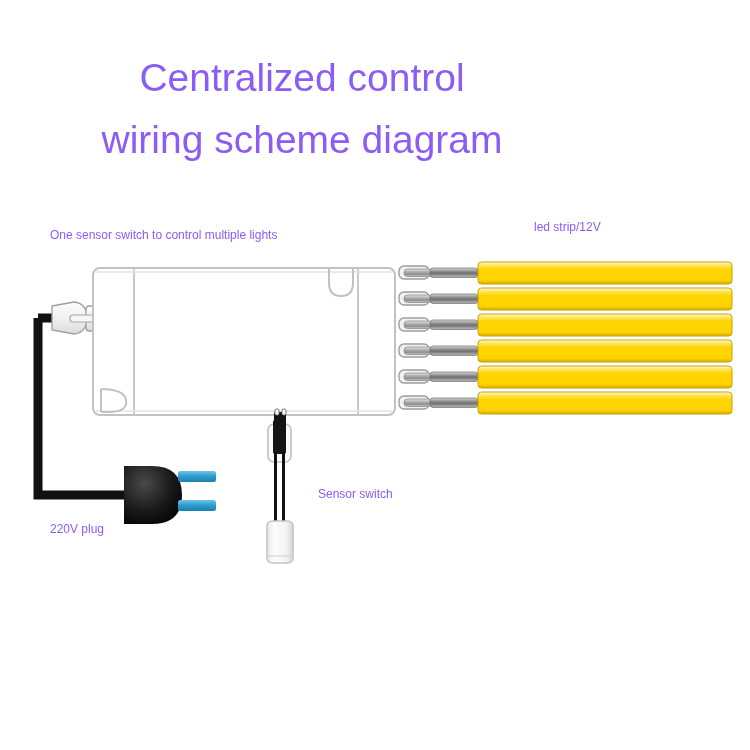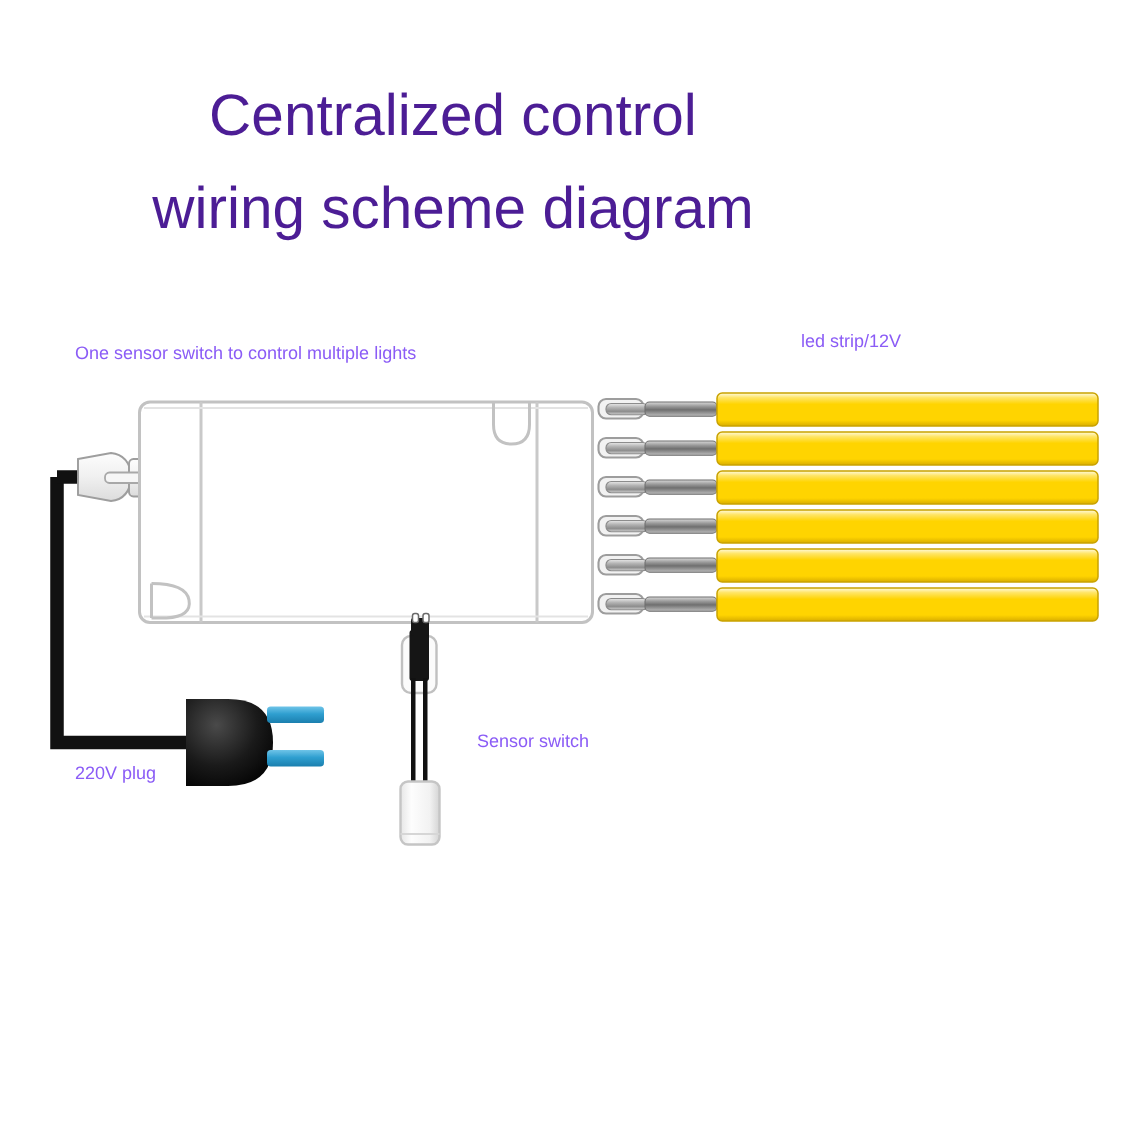--- a/index.html
+++ b/index.html
@@ -24,38 +24,38 @@
 
   
   .title-line {
     position: absolute;
     left: 0;
     width: 604px;
     text-align: center;
     font-size: 39px;
     font-weight: 400;
     letter-spacing: 0px;
-    color: #4c1d95;
+    color: #8b5cf6;
     white-space: nowrap;
   }
   #title-1 { top: 56px; }
   #title-2 { top: 118px; }
 
   
   .callout {
     position: absolute;
     font-size: 12px;
     font-weight: 400;
     color: #8b5cf6;
     white-space: nowrap;
   }
   #label-multi-lights { left: 50px;  top: 228px; }
   #label-led-strip    { left: 534px; top: 220px; }
   #label-sensor       { left: 318px; top: 487px; }
-  #label-plug         { left: 50px;  top: 508px; text-align: right; }
+  #label-plug         { left: 50px;  top: 522px; text-align: right; }
 
   .box-text {
     position: absolute;
     font-size: 21px;
     color: #111111;
     white-space: nowrap;
     text-align: center;
   }
   #txt-voltage     { left: 140px; top: 310px; width: 220px; }
   #txt-transformer { left: 140px; top: 353px; width: 220px; }

